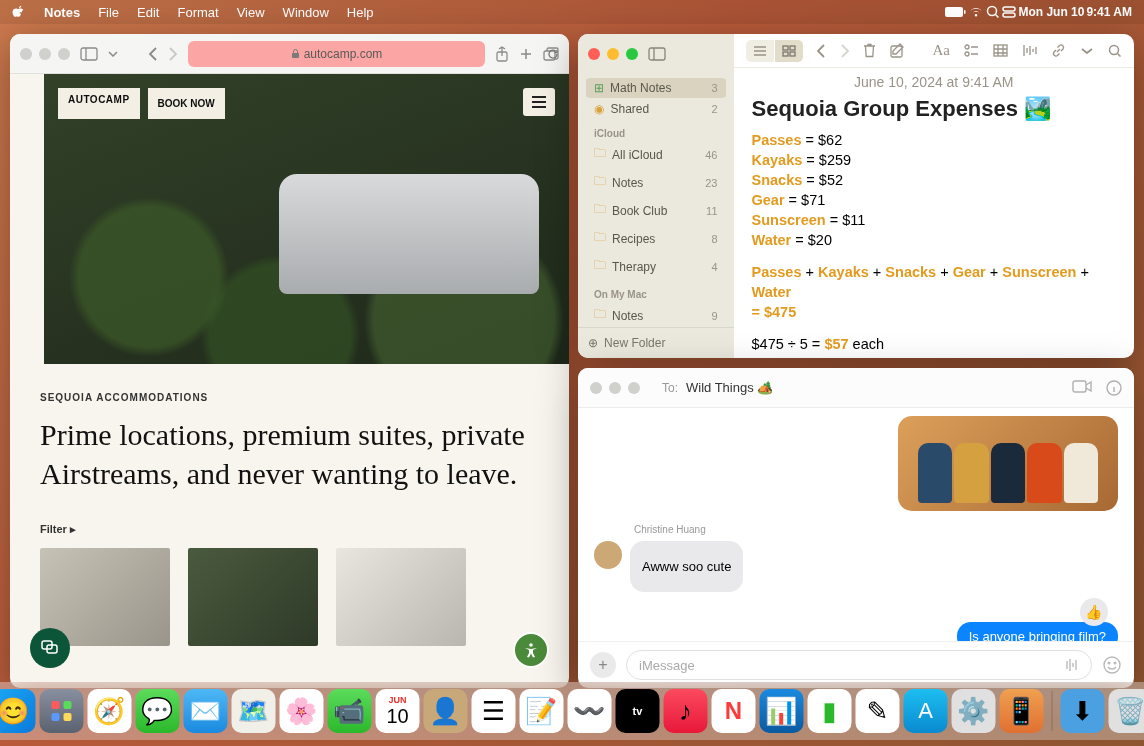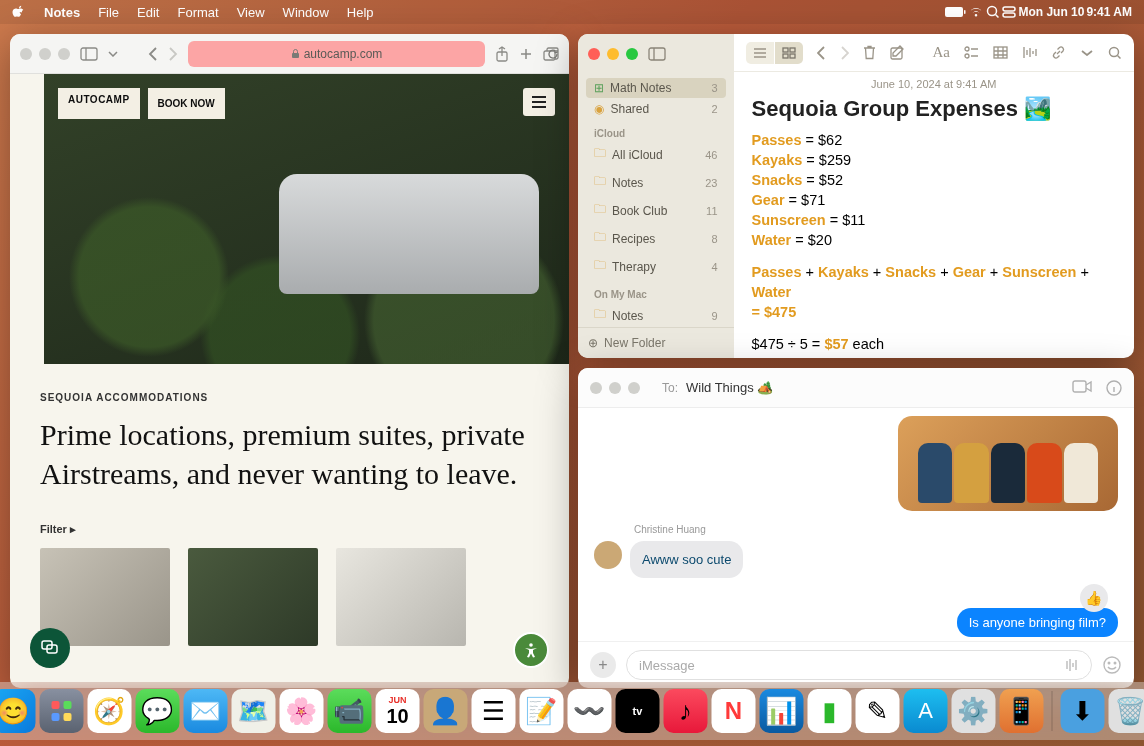--- a/index.html
+++ b/index.html
@@ -64,42 +64,42 @@
 
 .notes-main { flex:1; display:flex; flex-direction:column; }
 .notes-toolbar { height:40px; display:flex; align-items:center; padding:0 12px; gap:14px; border-bottom:1px solid #eceae2; }
 .tb-ic { color:#9a9488; }
 .tb-group { display:flex; gap:1px; }
 .tb-group .tb-btn { width:28px; height:22px; display:flex; align-items:center; justify-content:center; background:#f0ede2; }
 .tb-group .tb-btn:first-child{border-radius:5px 0 0 5px;}
 .tb-group .tb-btn:last-child{border-radius:0 5px 5px 0;}
 .tb-group .selected{background:#e2ddcb;}
 .tb-spacer{flex:1;}
-.note-date { text-align:center; font-size:11px; color:#9a9488; padding:6px 0 2px;}
+.note-date { text-align:center; font-size:14px; color:#9a9488; padding:6px 0 2px;}
 .note-body { padding:4px 18px; }
 .note-title { font-size:22px; font-weight:800; color:#222; margin-bottom:8px; }
 .note-line { font-size:14.5px; line-height:1.38; }
 .tag { color:#e29b1f; font-weight:600; }
 .calc-result { color:#e29b1f; font-weight:600; }
 
 
 .messages { right:10px; top:368px; width:556px; height:320px; display:flex; flex-direction:column; }
 .msg-header { height:40px; display:flex; align-items:center; padding:0 12px; gap:8px; border-bottom:1px solid #ededed; background:#fcfcfc;}
 .msg-to-label { font-size:12px; color:#999; }
 .msg-to-name { font-size:13px; color:#333; }
 .msg-header-right { margin-left:auto; display:flex; gap:14px; color:#b0b0b0; }
 .msg-body { flex:1; padding:8px 16px; overflow:hidden; position:relative; background:#fff;}
 .msg-photo { float:right; width:220px; height:95px; background:linear-gradient(135deg,#dca05a,#a86834); border-radius:14px; position:relative; overflow:hidden; margin-left:20px;}
 .msg-photo .people{position:absolute;bottom:8px;left:20px;right:20px;height:60px;display:flex;gap:2px;}
 .msg-photo .people span{flex:1;border-radius:10px 10px 4px 4px;}
 .p1{background:#2a4a6a;} .p2{background:#d4a040;} .p3{background:#1a2a3a;} .p4{background:#d84a1a;} .p5{background:#f0e8d8;}
 .msg-row { display:flex; align-items:flex-start; gap:8px; margin:6px 0; clear:both;}
 .msg-name { font-size:10px; color:#999; margin-left:40px; margin-top:8px; clear:both;}
 .avatar { width:28px; height:28px; border-radius:50%; background:#cba875; flex-shrink:0;}
-.bubble-grey { background:#e9e9eb; padding:11px 12px; border-radius:14px; font-size:13px; color:#0c4a6e; display:inline-block;}
+.bubble-grey { background:#e9e9eb; padding:18px 12px; border-radius:14px; font-size:13px; color:#000000; display:inline-block;}
 .bubble-blue { background:#0b84ff; color:#fff; padding:7px 12px; border-radius:14px; font-size:13px; display:inline-block;}
 .msg-right { display:flex; justify-content:flex-end; margin:4px 0;}
 .tapback { width:28px; height:28px; background:#e9e9eb; border-radius:50%; display:flex; align-items:center; justify-content:center; font-size:14px; margin-left:auto; margin-right:10px; margin-bottom:-8px; position:relative; z-index:1;}
 .msg-input-row { display:flex; align-items:center; padding:8px 12px; gap:10px; border-top:1px solid #f0f0f0;}
 .msg-plus { width:26px; height:26px; border-radius:50%; background:#eaeaea; display:flex; align-items:center; justify-content:center; color:#888;}
 .msg-input { flex:1; height:30px; border:1px solid #e0e0e0; border-radius:15px; padding:0 12px; font-size:13px; color:#aaa; display:flex; align-items:center; }
 .msg-input-ic{margin-left:auto; color:#bbb; display:flex; gap:10px;}
 
 
 .dock { position:absolute; bottom:6px; left:50%; transform:translateX(-50%); height:58px; padding:4px 8px; background:rgba(240,240,240,.35); border-radius:16px; display:flex; align-items:center; gap:4px; backdrop-filter:blur(20px); }
@@ -536,21 +536,21 @@
       </svg>
     </div>
   <div class="dock-ic di-safari">🧭</div>
   <div class="dock-ic di-msg">💬</div>
   <div class="dock-ic di-mail">✉️</div>
   <div class="dock-ic di-maps">🗺️</div>
   <div class="dock-ic di-photos">🌸</div>
   <div class="dock-ic di-ft">📹</div>
   <div class="dock-ic di-cal">
       <span style="color:#e8302a;font-weight:700">JUN</span>
-      <span style="font-size:20px;font-weight:700">10</span>
+      <span style="font-size:20px;font-weight:400">10</span>
     </div>
   <div class="dock-ic di-contacts">👤</div>
   <div class="dock-ic di-rem">☰</div>
   <div class="dock-ic di-notes">📝</div>
   <div class="dock-ic di-freeform">〰️</div>
   <div class="dock-ic di-tv">
       <span style="color:#fff;font-size:11px;font-weight:600">tv</span>
     </div>
   <div class="dock-ic di-music">♪</div>
   <div class="dock-ic di-news">

